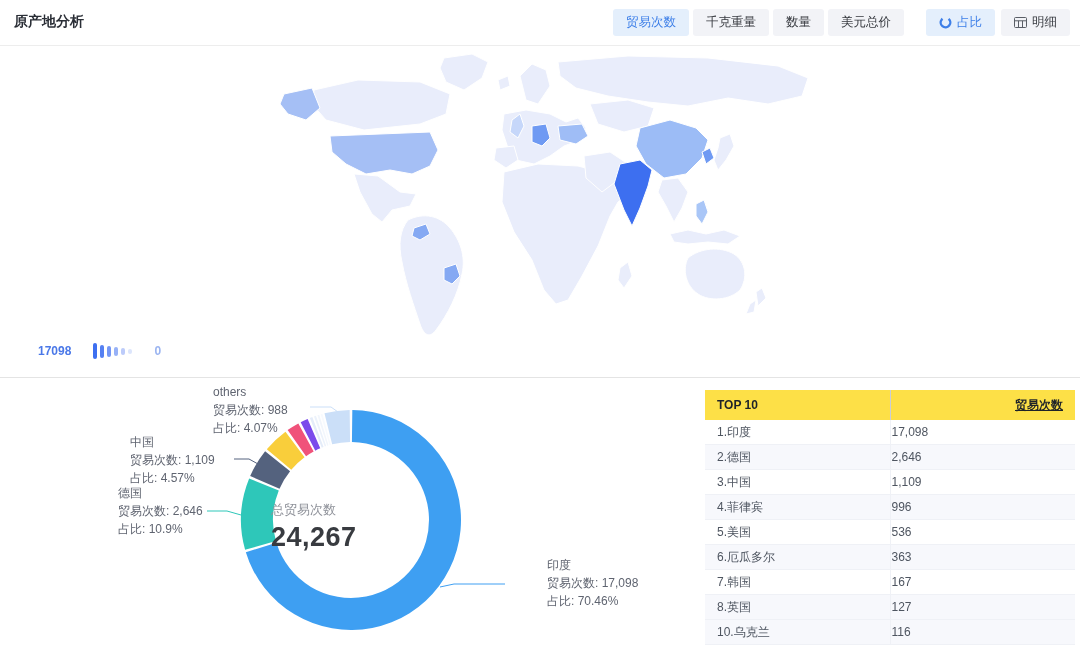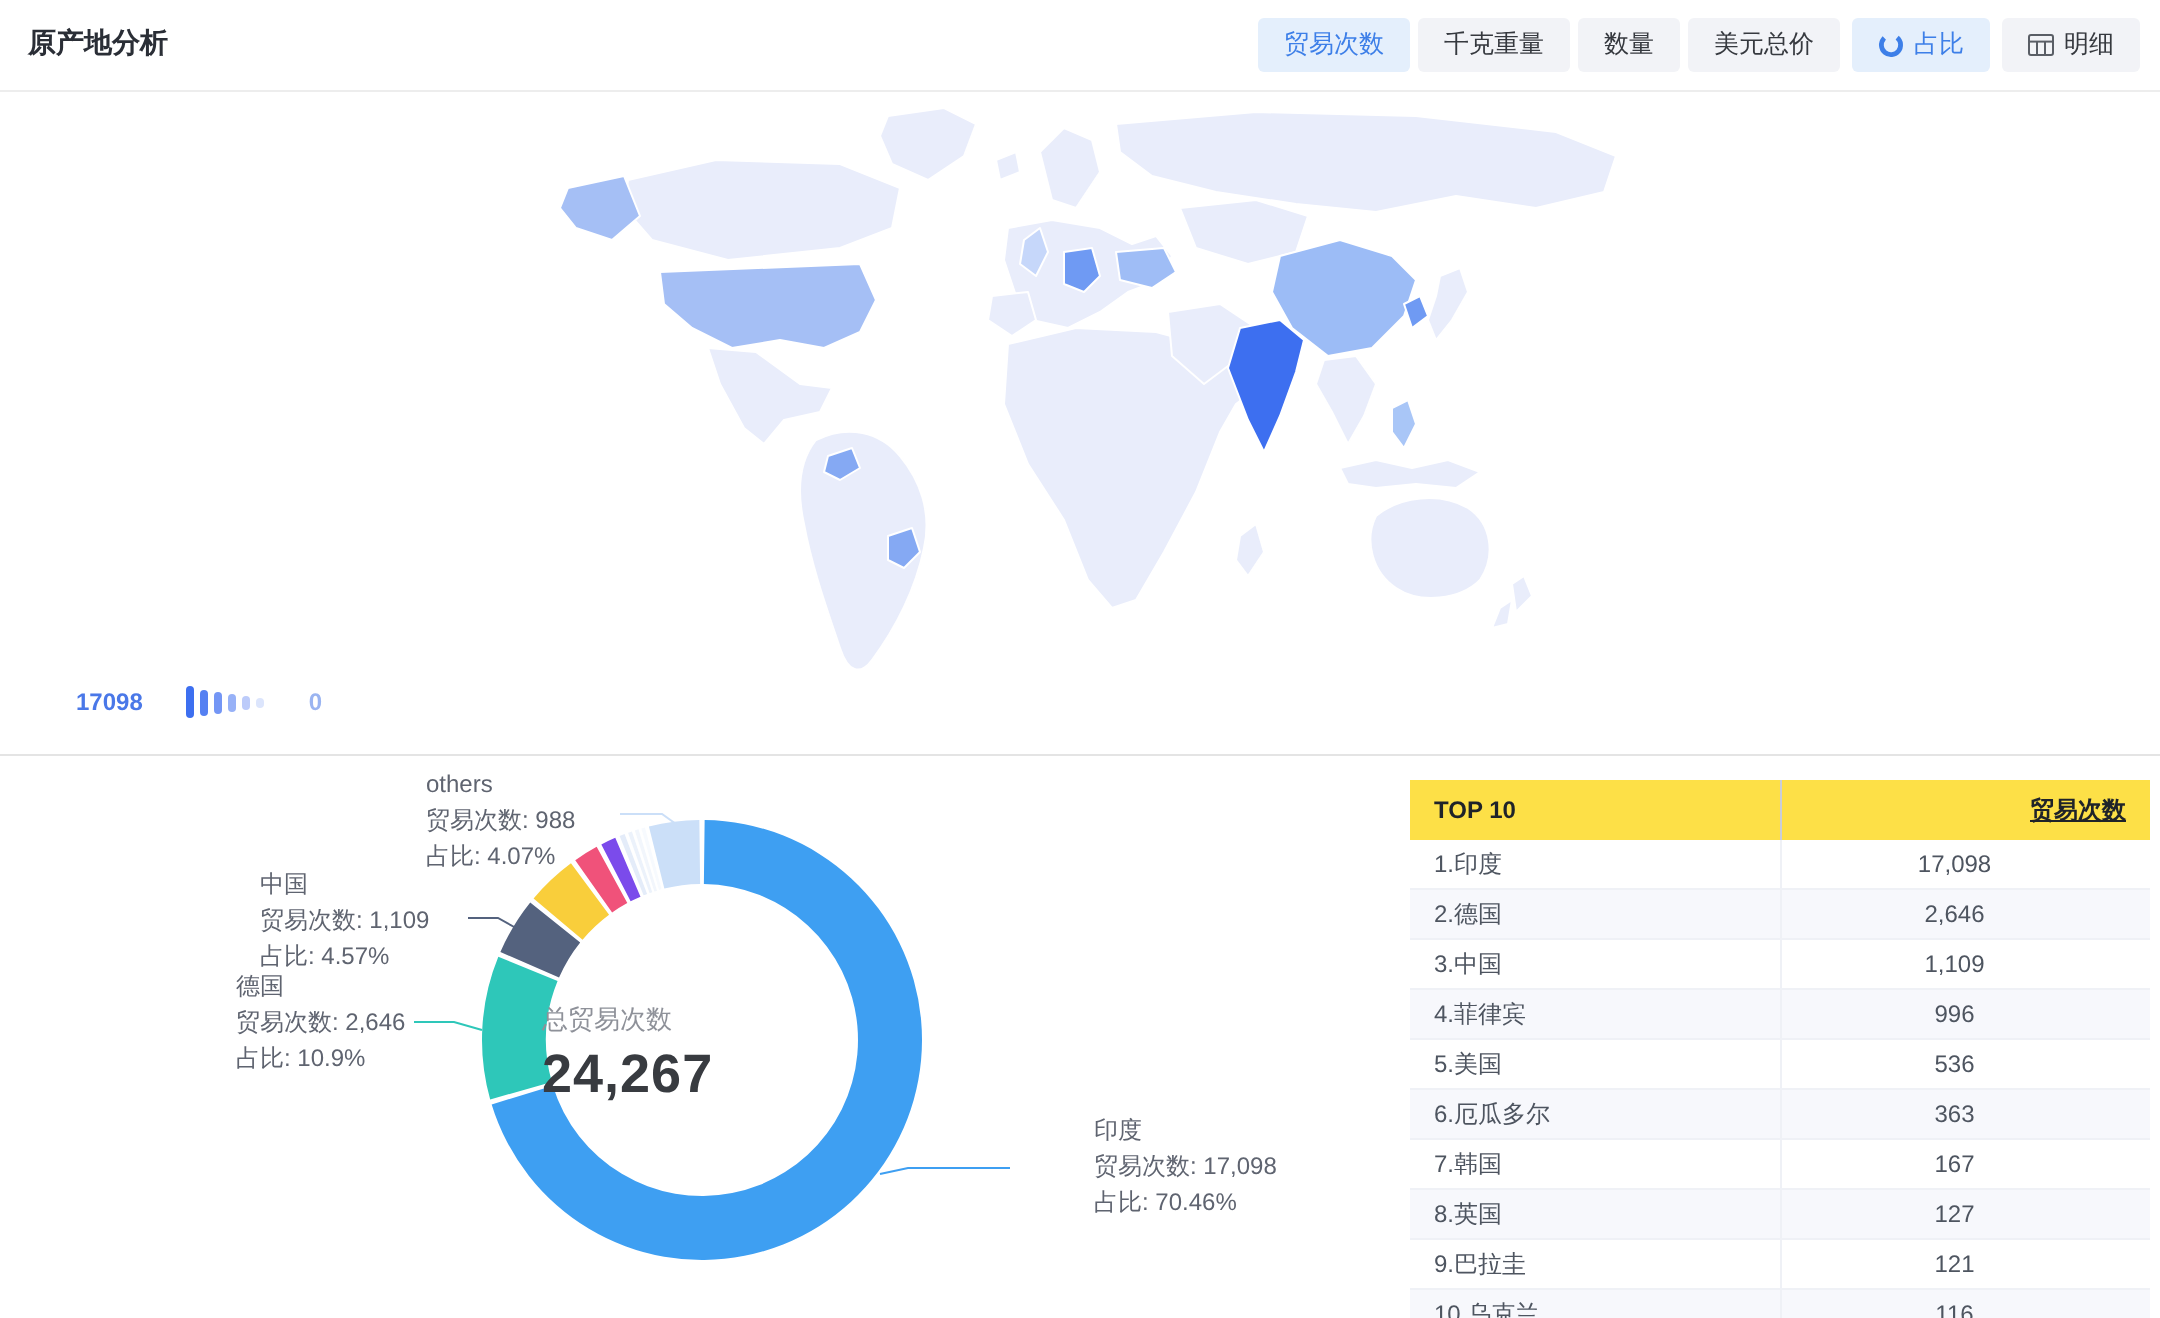--- a/index.html
+++ b/index.html
@@ -43,38 +43,38 @@
 
   
   .top10{position:absolute;left:705px;top:390px;width:370px;}
   .top10 table{width:100%;border-collapse:collapse;font-size:12px;table-layout:fixed;}
   .top10 thead th{background:#fde047;height:28px;font-weight:bold;color:#1f2329;}
   .top10 thead th:first-child{text-align:left;padding-left:12px;border-right:1px solid #C9CDD8;}
   .top10 thead th:last-child{text-align:right;padding-right:12px;}
   .top10 th .sortable{text-decoration:underline;cursor:pointer;}
   .top10 tbody td{height:22px;color:#4E5560;border-bottom:1px solid #EFF1F6;}
   .top10 tbody td:first-child{padding-left:12px;border-right:1px solid #EFF1F6;}
-  .top10 tbody td:last-child{text-align:center;padding-right:12px;margin-left:12px;}
+  .top10 tbody td:last-child{text-align:left;padding-right:12px;margin-left:12px;}
   .top10 tr.striped{background:#F7F8FC;}
 </style>
 </head>
 <body>
 
 <div class="page">
 
   <div class="page-title">原产地分析</div>
 
   <div class="toolbar">
     <div class="seg-group">
       <button class="seg active">贸易次数</button>
       <button class="seg">千克重量</button>
       <button class="seg">数量</button>
       <button class="seg">美元总价</button>
     </div>
-    <button class="btn active" style="margin-left:0;">
+    <button class="btn active" style="margin-left:16px;">
       <span class="icon">
         <svg width="13" height="13" viewBox="0 0 13 13">
             <circle cx="6.5" cy="6.5" r="4.8" fill="none" stroke="#3D7FE8" stroke-width="2.4" stroke-dasharray="23 8" transform="rotate(-50 6.5 6.5)"></circle>
           </svg>
       </span>
       <span>占比</span>
     </button>
     <button class="btn">
       <span class="icon">
         <svg width="13" height="11" viewBox="0 0 13 11">
@@ -217,24 +217,20 @@
             <td>363</td>
           </tr>
           <tr>
             <td>7.韩国</td>
             <td>167</td>
           </tr>
           <tr class="striped">
             <td>8.英国</td>
             <td>127</td>
           </tr>
-          <tr>
-            <td>9.巴拉圭</td>
-            <td>121</td>
-          </tr>
           <tr class="striped">
             <td>10.乌克兰</td>
             <td>116</td>
           </tr>
         </tbody>
     </table>
   </div>
 
 </div>
 

